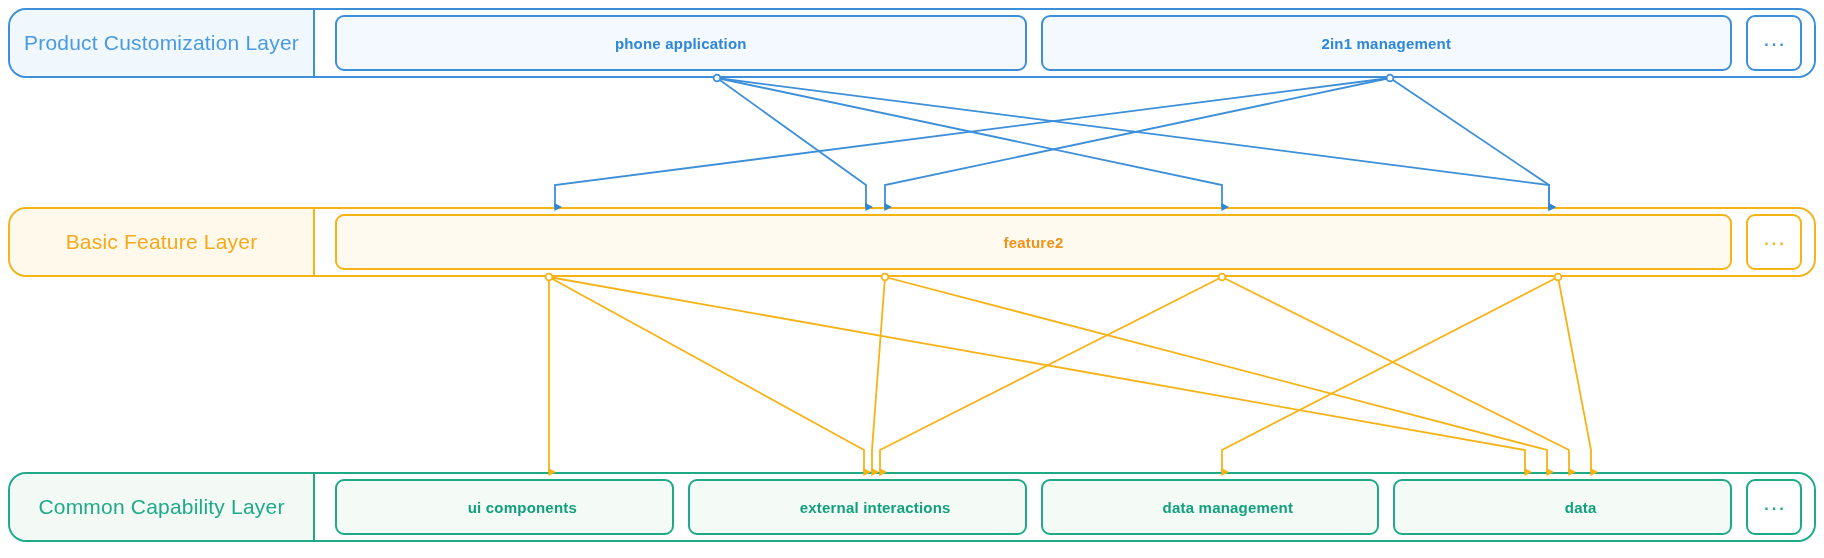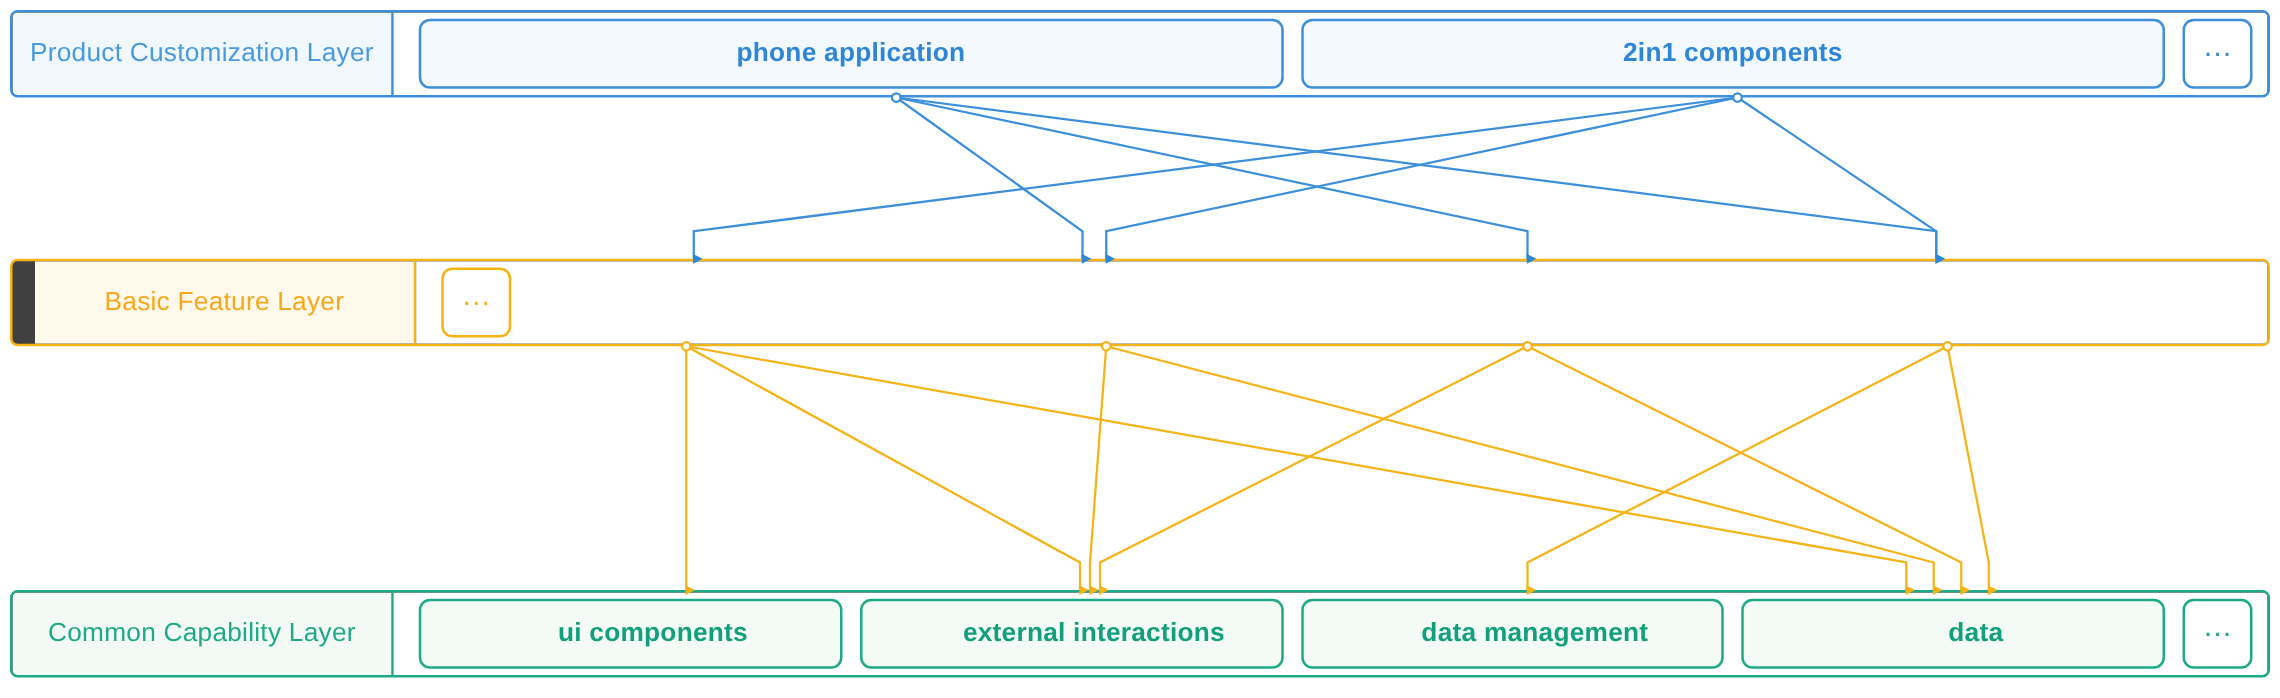--- a/index.html
+++ b/index.html
@@ -20,25 +20,25 @@
     width: 1824px;
     height: 558px;
   }
 
   
   .layer {
     position: absolute;
     left: 8px;
     width: 1808px;
     box-sizing: border-box;
-    border-radius: 6px;
+    border-radius: 18px;
     border: 2px solid #bbb;
     display: flex;
     align-items: stretch;
-    background: #404040;
+    background: #7dd3fc;
     overflow: hidden;
   }
 
   .layer-label {
     flex: 0 0 305px;
     display: flex;
     align-items: center;
     justify-content: center;
     font-size: 21px;
     letter-spacing: .2px;
@@ -56,21 +56,21 @@
   }
 
   .node {
     flex: 1 1 0;
     height: 56px;
     border-radius: 9px;
     border: 2px solid #bbb;
     display: flex;
     align-items: center;
     justify-content: center;
-    font-size: 21px;
+    font-size: 15px;
     font-weight: 700;
     letter-spacing: .2px;
     box-sizing: border-box;
   }
 
   .more {
     flex: 0 0 56px;
     height: 56px;
     border-radius: 9px;
     border: 2px solid #bbb;
@@ -84,21 +84,21 @@
   }
 
   
   #layer-product { top: 8px; height: 70px; border-color: #3c8fd8; }
   #layer-product .layer-label { background: #f0f7fd; color: #4a9ae0; border-right: 2px solid #3c8fd8; }
   #layer-product .node { border-color: #3c8fd8; background: #f3f9fe; color: #2e86d8; }
   #layer-product .more { border-color: #3c8fd8; background: #ffffff; color: #3c8fd8; }
 
   
   #layer-feature { top: 207px; height: 70px; border-color: #f5b316; }
-  #layer-feature .layer-label { background: #fff9ec; color: #f7a81b; border-right: 2px solid #f5b316; margin-left: 18px; }
+  #layer-feature .layer-label { background: #fff9ec; color: #f7a81b; border-right: 2px solid #f5b316; }
   #layer-feature .node { border-color: #f5b316; background: #fffaf0; color: #f0921b; }
   #layer-feature .more { border-color: #f5b316; background: #ffffff; color: #f5b316; }
 
   
   #layer-common { top: 472px; height: 70px; border-color: #1faa87; }
   #layer-common .layer-label { background: #f3faf6; color: #1faa87; border-right: 2px solid #1faa87; }
   #layer-common .node { border-color: #1faa87; background: #f4fbf7; color: #12a07c; padding-left: 36px; }
   #layer-common .more { border-color: #1faa87; background: #ffffff; color: #1faa87; }
 
   
@@ -112,28 +112,29 @@
 </style>
 </head>
 <body>
 
 <div id="stage">
 
   <div class="layer" id="layer-product">
     <div class="layer-label">Product Customization Layer</div>
     <div class="layer-body">
       <div class="node">phone application</div>
-      <div class="node">2in1 components</div>
+      <div class="node">2in1 management</div>
       <div class="more">…</div>
     </div>
   </div>
 
   <div class="layer" id="layer-feature">
     <div class="layer-label">Basic Feature Layer</div>
     <div class="layer-body">
+      <div class="node">feature2</div>
       <div class="more">…</div>
     </div>
   </div>
 
   <div class="layer" id="layer-common">
     <div class="layer-label">Common Capability Layer</div>
     <div class="layer-body">
       <div class="node">ui components</div>
       <div class="node">external interactions</div>
       <div class="node">data management</div>

